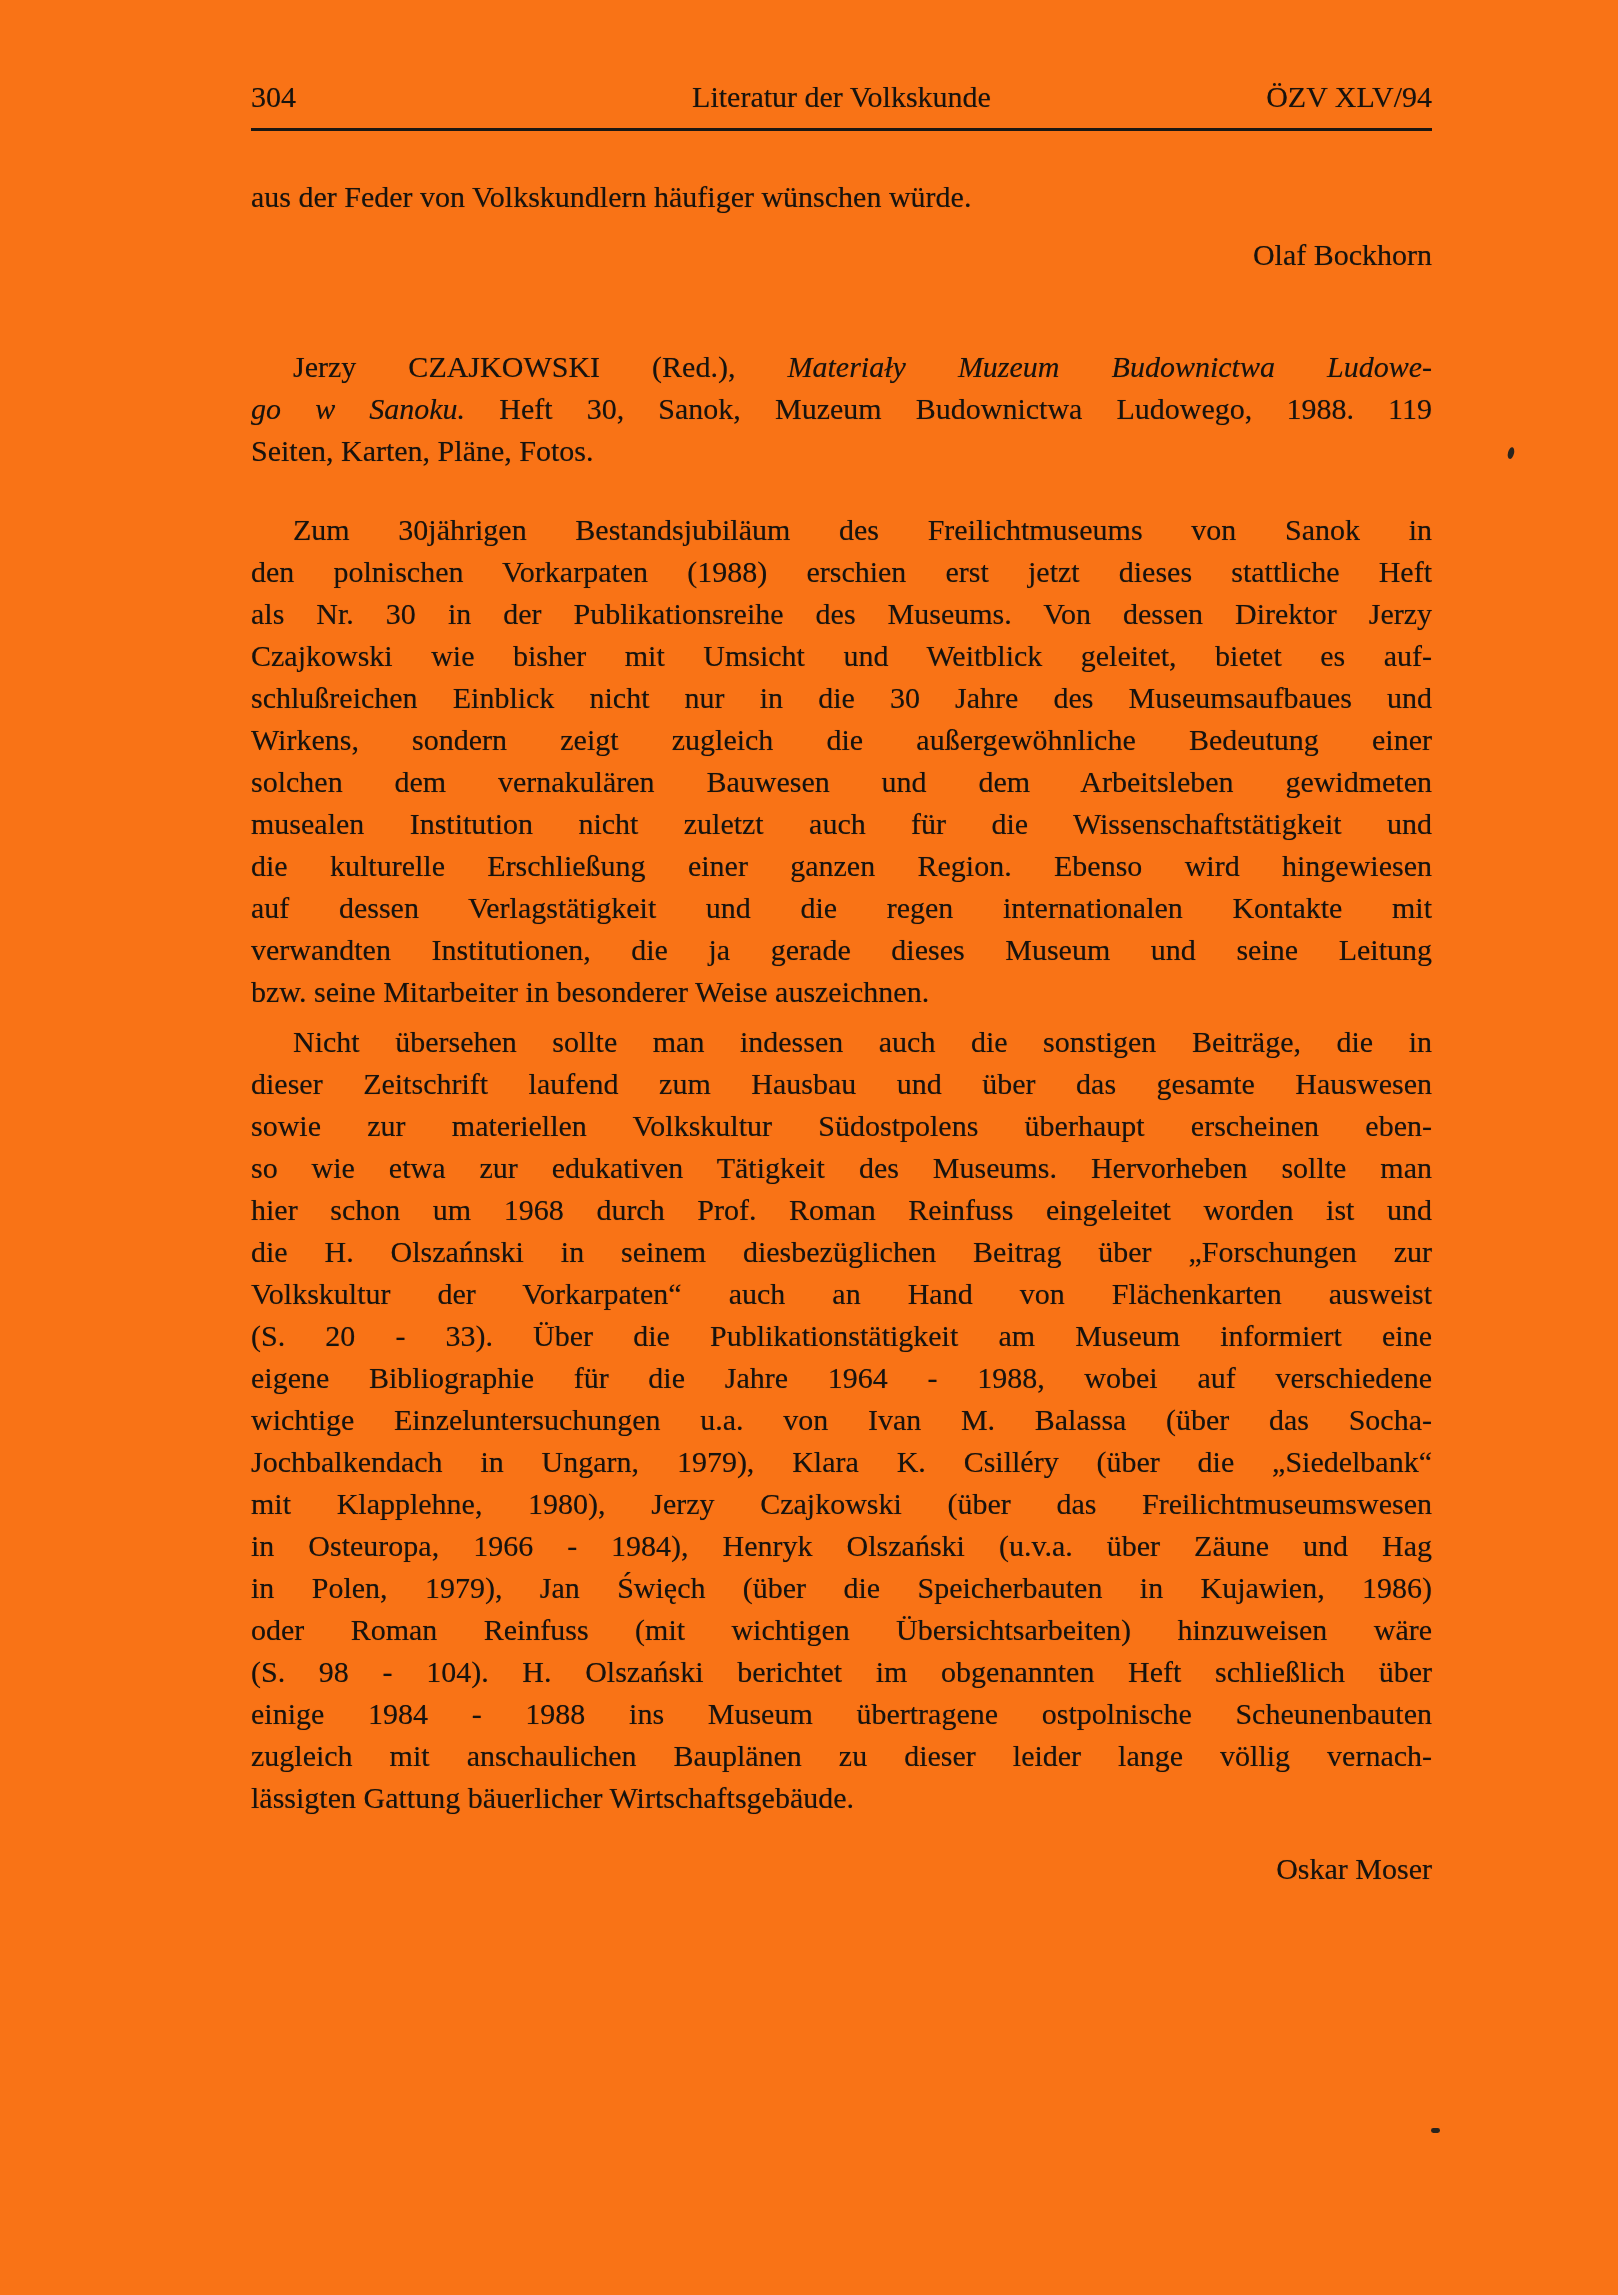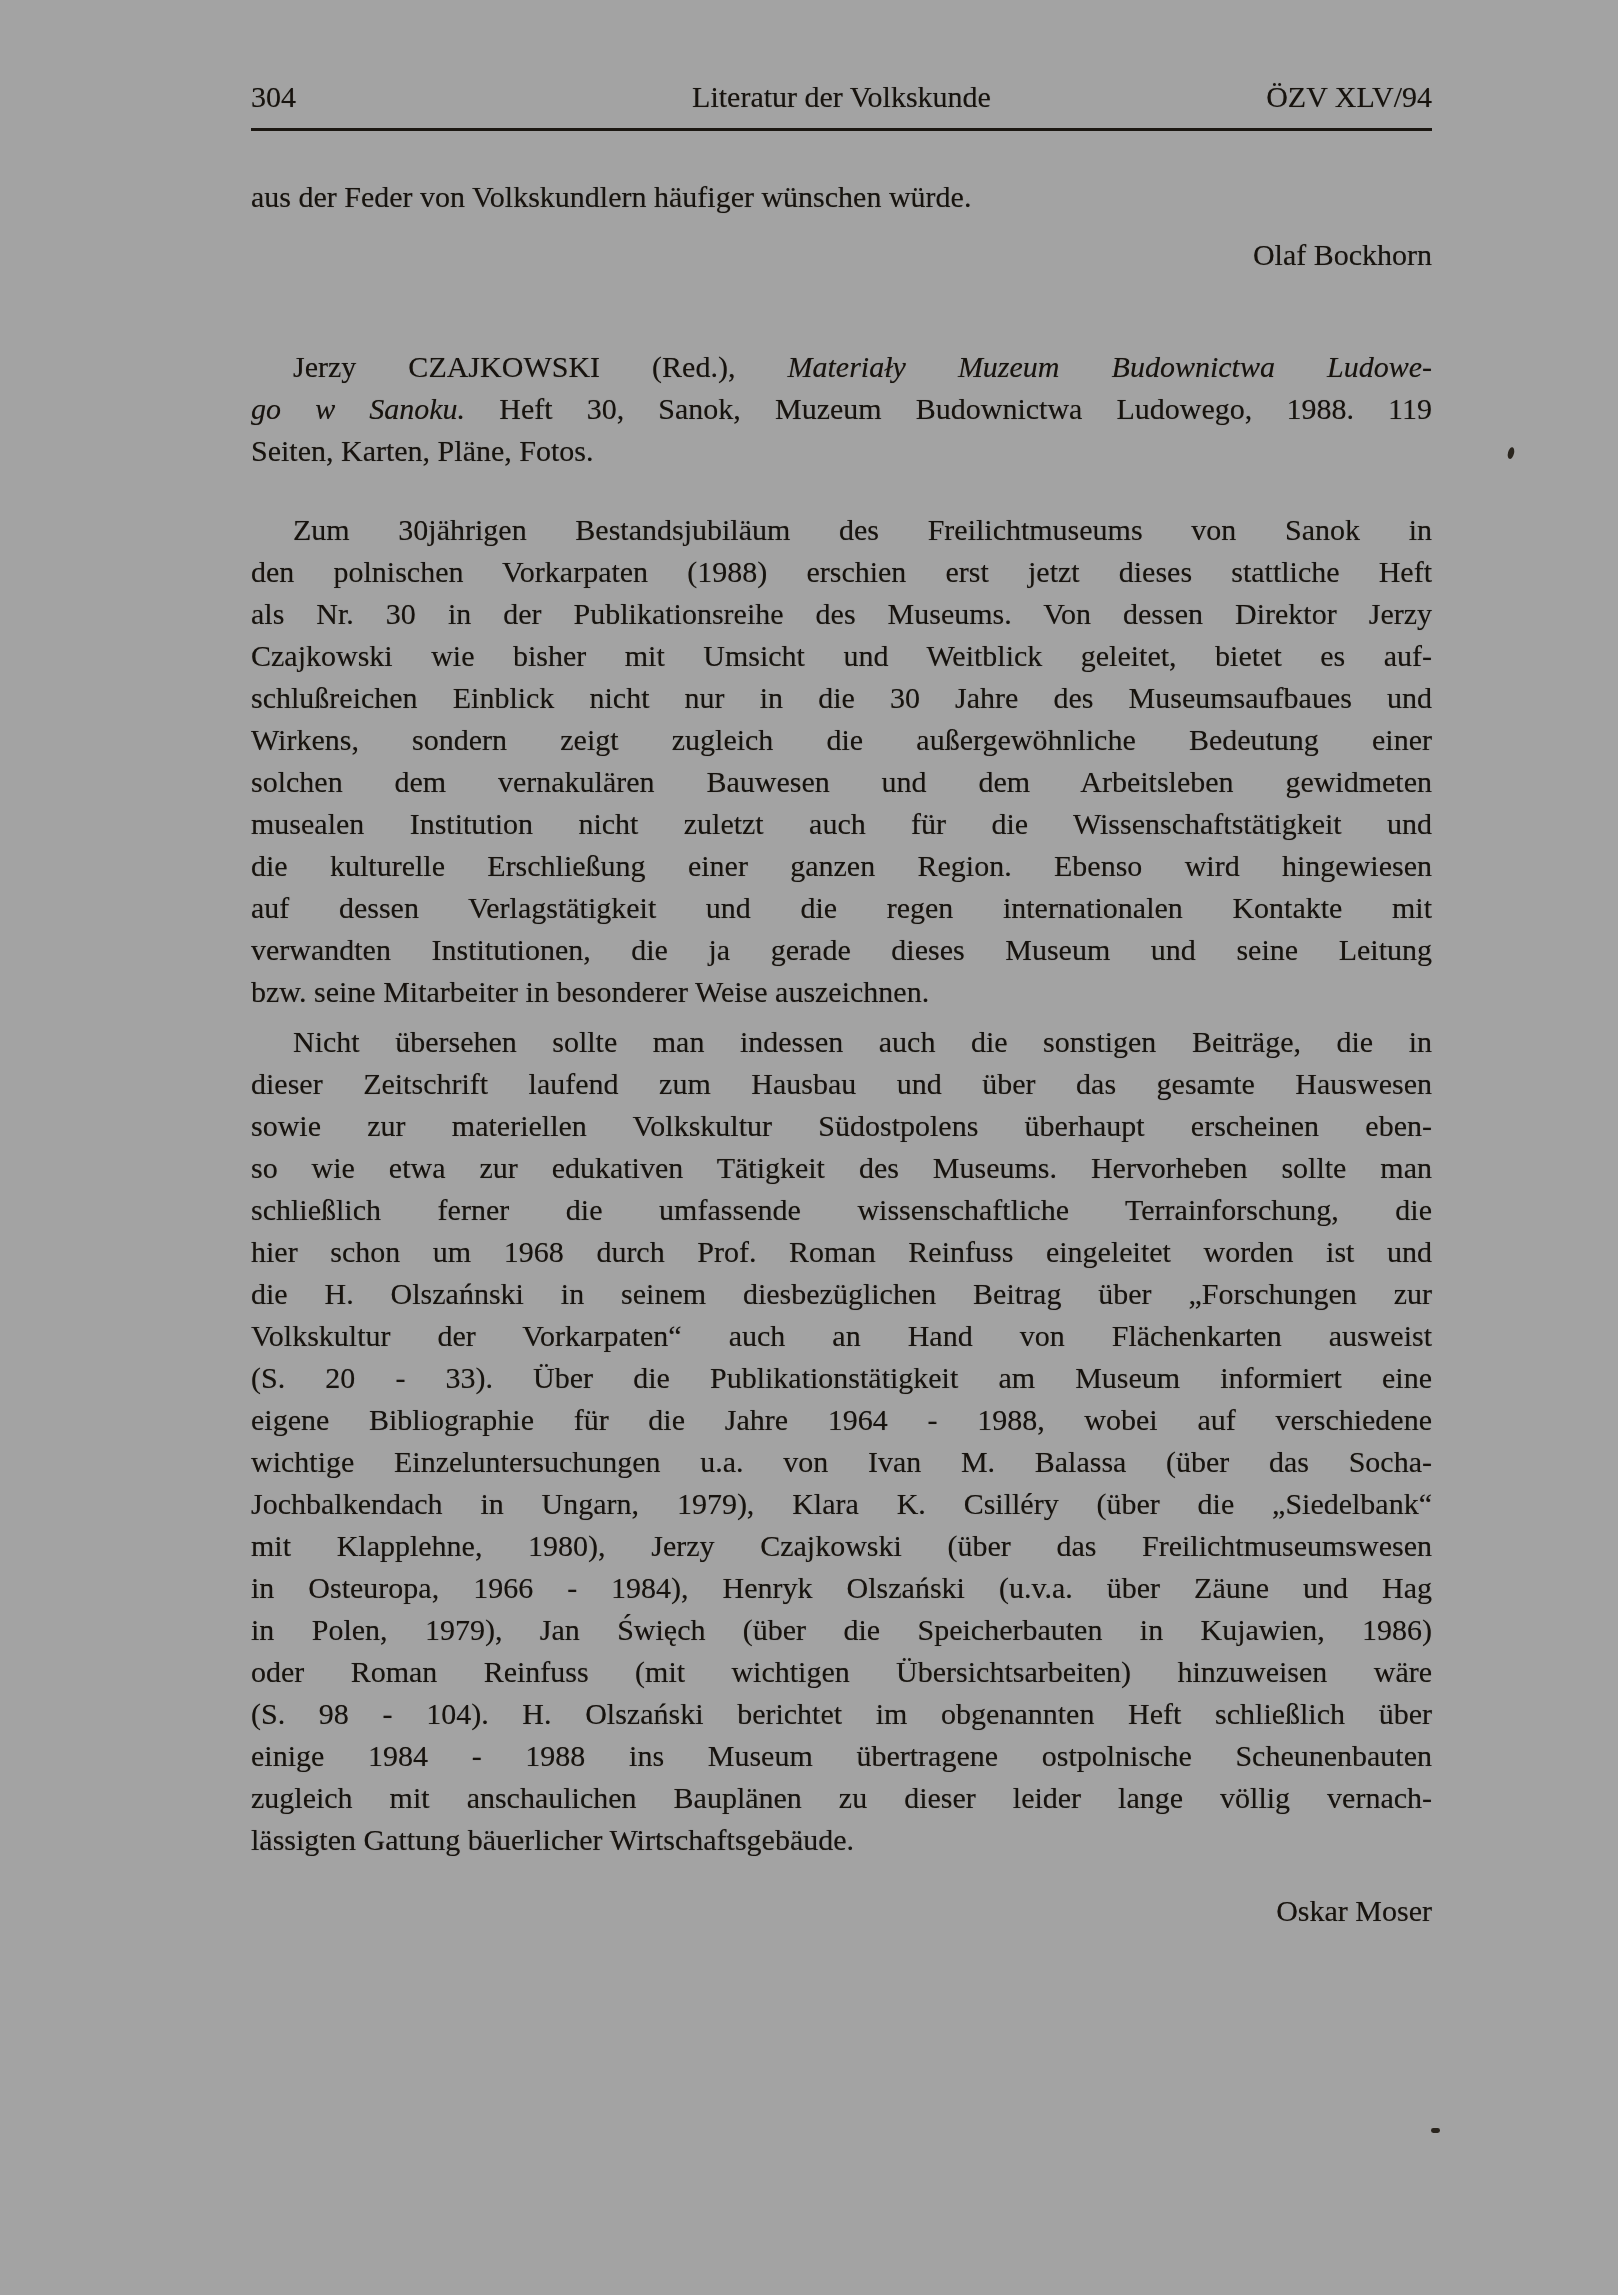--- a/index.html
+++ b/index.html
@@ -6,21 +6,21 @@
   html, body {
     margin: 0;
     padding: 0;
     background: #e9e7e2;
   }
   .page {
     position: relative;
     width: 1618px;
     height: 2295px;
     margin: 0 auto;
-    background: #a3a3a3;
+    background: #f97316;
     box-sizing: border-box;
     padding: 79px 186px 0 251px;
     font-family: "Liberation Serif", "DejaVu Serif", serif;
     color: #17130e;
     text-shadow: 0 0 0.8px rgba(20, 15, 8, 0.45);
     overflow: hidden;
   }
   .header {
     display: flex;
     justify-content: space-between;
@@ -117,21 +117,20 @@
       <div class="line">auf dessen Verlagstätigkeit und die regen internationalen Kontakte mit</div>
       <div class="line">verwandten Institutionen, die ja gerade dieses Museum und seine Leitung</div>
       <div class="line">bzw. seine Mitarbeiter in besonderer Weise auszeichnen.</div>
     </div>
 
   <div class="para body2 indent">
       <div class="line first">Nicht übersehen sollte man indessen auch die sonstigen Beiträge, die in</div>
       <div class="line">dieser Zeitschrift laufend zum Hausbau und über das gesamte Hauswesen</div>
       <div class="line">sowie zur materiellen Volkskultur Südostpolens überhaupt erscheinen eben-</div>
       <div class="line">so wie etwa zur edukativen Tätigkeit des Museums. Hervorheben sollte man</div>
-      <div class="line">schließlich ferner die umfassende wissenschaftliche Terrainforschung, die</div>
       <div class="line">hier schon um 1968 durch Prof. Roman Reinfuss eingeleitet worden ist und</div>
       <div class="line">die H. Olszańnski in seinem diesbezüglichen Beitrag über „Forschungen zur</div>
       <div class="line">Volkskultur der Vorkarpaten“ auch an Hand von Flächenkarten ausweist</div>
       <div class="line">(S. 20 - 33). Über die Publikationstätigkeit am Museum informiert eine</div>
       <div class="line">eigene Bibliographie für die Jahre 1964 - 1988, wobei auf verschiedene</div>
       <div class="line">wichtige Einzeluntersuchungen u.a. von Ivan M. Balassa (über das Socha-</div>
       <div class="line">Jochbalkendach in Ungarn, 1979), Klara K. Csilléry (über die „Siedelbank“</div>
       <div class="line">mit Klapplehne, 1980), Jerzy Czajkowski (über das Freilichtmuseumswesen</div>
       <div class="line">in Osteuropa, 1966 - 1984), Henryk Olszański (u.v.a. über Zäune und Hag</div>
       <div class="line">in Polen, 1979), Jan Święch (über die Speicherbauten in Kujawien, 1986)</div>

